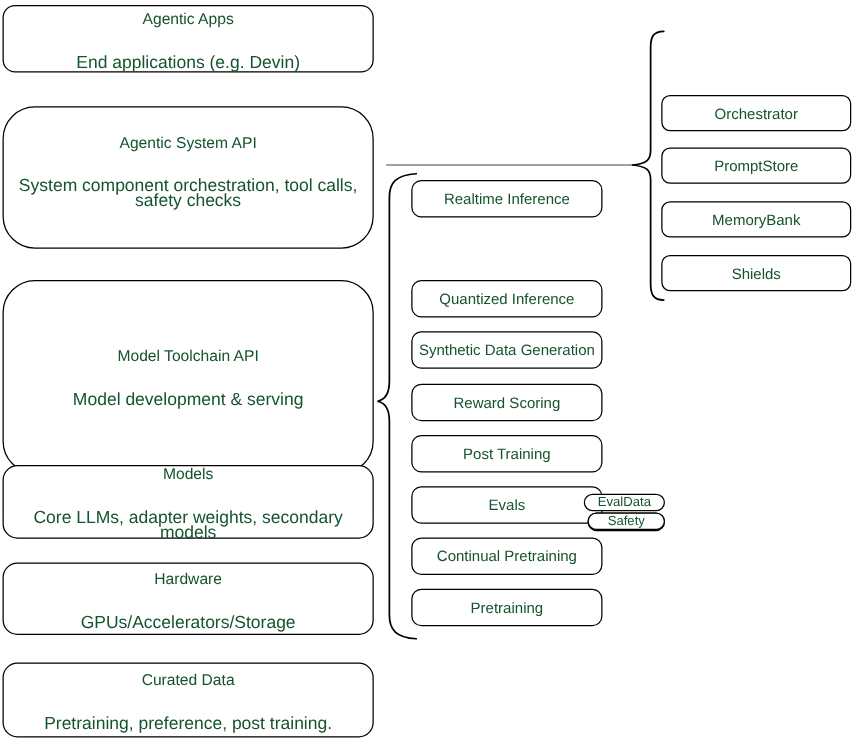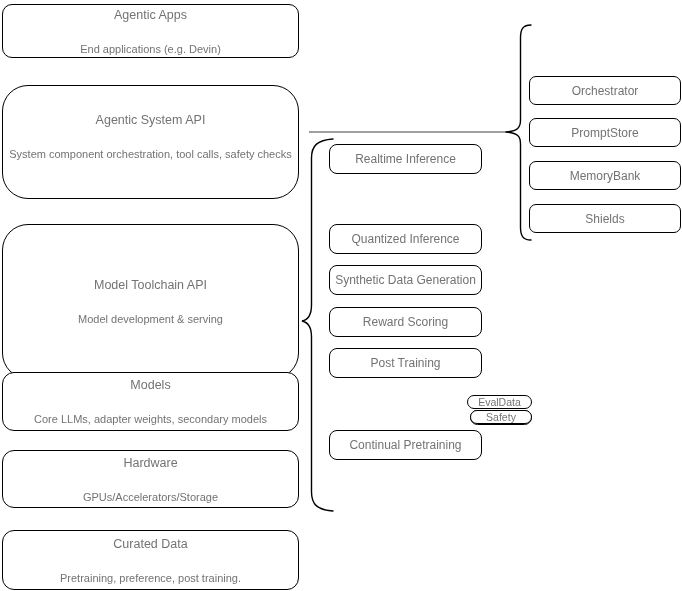--- a/index.html
+++ b/index.html
@@ -1,28 +1,28 @@
 <!DOCTYPE html>
 <html><head>
 <meta charset="utf-8">
 <style>
   html,body{margin:0;padding:0;background:#ffffff;}
   .canvas{
     position:relative;width:682px;height:591px;background:#ffffff;
-    font-family:"Liberation Sans", sans-serif;color:#737373;overflow:hidden;
+    font-family:"Liberation Sans", sans-serif;color:#14532d;overflow:hidden;
   }
   .overlay{position:absolute;left:0;top:0;width:682px;height:591px;pointer-events:none;}
   .node{
     position:absolute;box-sizing:border-box;background:#ffffff;
     border:1.4px solid #000;display:flex;flex-direction:column;
     align-items:center;justify-content:center;text-align:center;
   }
   .layer{left:2px;width:297px;}
   .layer .t{font-size:12.5px;line-height:15px;}
-  .layer .s{font-size:11px;line-height:12px;margin-top:20px;}
+  .layer .s{font-size:14px;line-height:12px;margin-top:20px;}
   .mbox{left:329px;width:153px;height:30px;border-radius:8px;font-size:12px;}
   .rbox{left:529px;width:152px;height:29px;border-radius:7px;font-size:12px;}
   .pill{border-radius:9px;font-size:10.5px;z-index:3;line-height:1;}
   .r10{border-radius:10px;}
   .r12{border-radius:12px;}
   .r26{border-radius:26px;}
 </style>
 </head>
 <body>
 
@@ -67,22 +67,28 @@
   </div>
   <div class="node mbox" style="top:265px;">
     <span>Synthetic Data Generation</span>
   </div>
   <div class="node mbox" style="top:307px;">
     <span>Reward Scoring</span>
   </div>
   <div class="node mbox" style="top:348px;">
     <span>Post Training</span>
   </div>
+  <div class="node mbox" style="top:389px;">
+    <span>Evals</span>
+  </div>
   <div class="node mbox" style="top:430px;">
     <span>Continual Pretraining</span>
+  </div>
+  <div class="node mbox" style="top:471px;">
+    <span>Pretraining</span>
   </div>
 
   <div class="node pill" style="left:470px;top:378px;width:62px;height:15px;margin-top:32px;">
     <span>Harness</span>
   </div>
   <div class="node pill" style="left:467px;top:395px;width:65px;height:14px;">
     <span>EvalData</span>
   </div>
   <div class="node pill" style="left:470px;top:410px;width:62px;height:14px;">
     <span>Safety</span>

